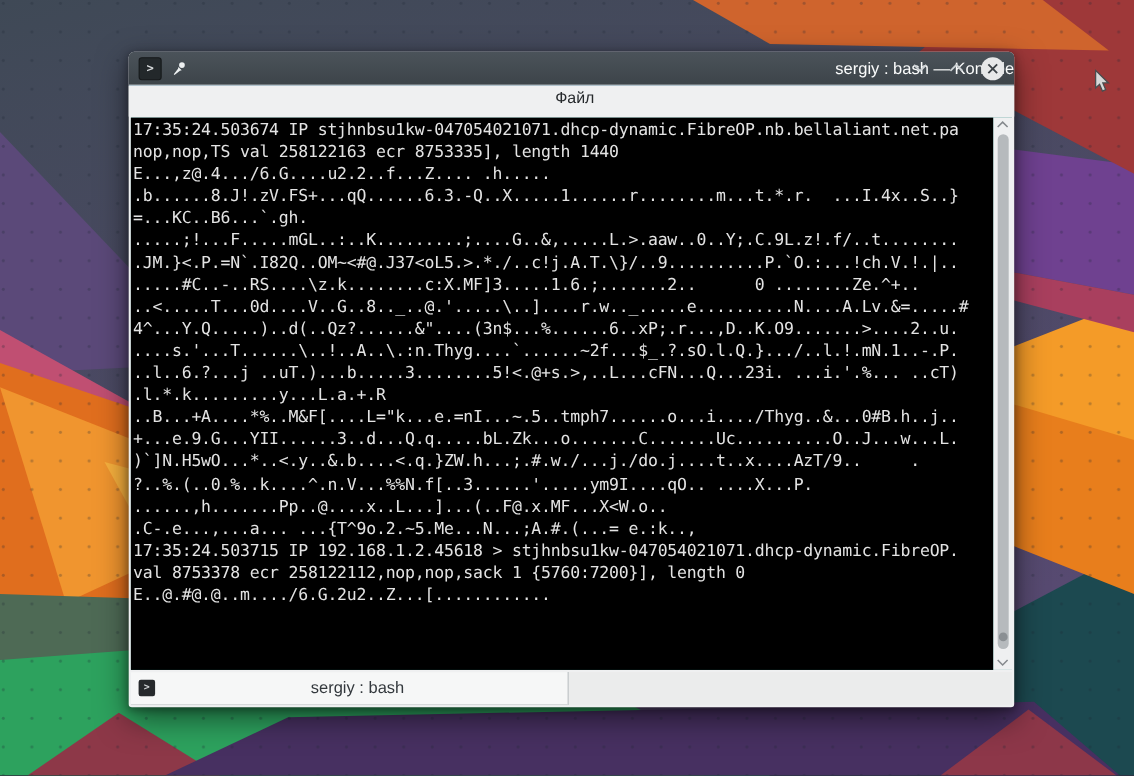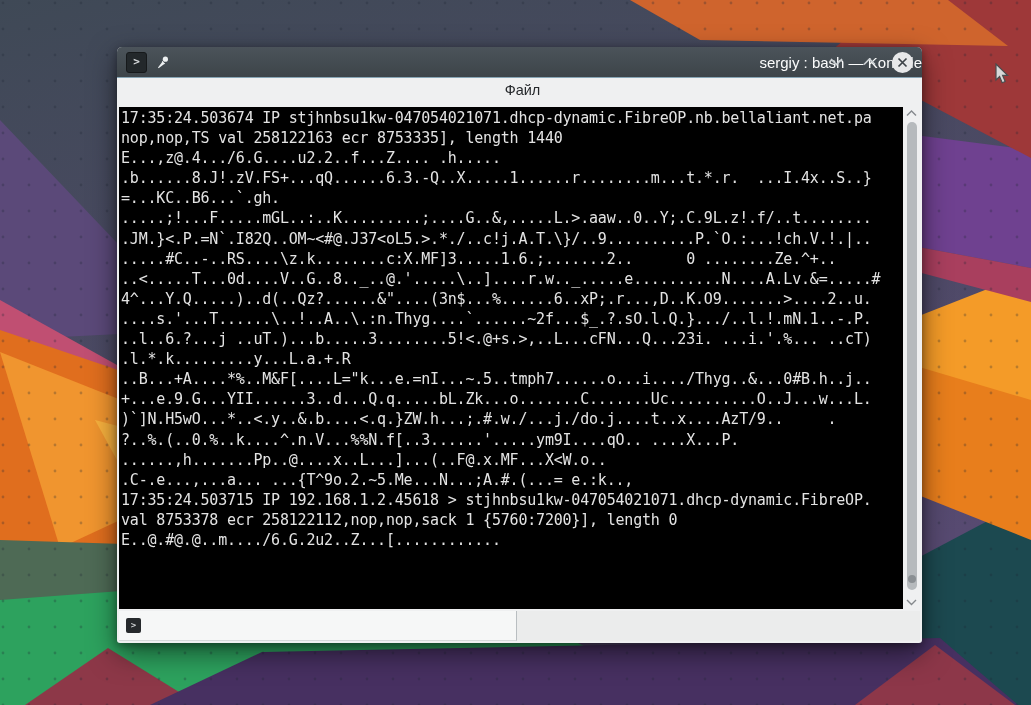--- a/index.html
+++ b/index.html
@@ -196,20 +196,21 @@
       <div class="sb-marker"></div>
       <svg style="position:absolute;bottom:3px;left:3px" width="11" height="7" viewBox="0 0 11 7">
         <polyline points="1,1 5.5,5.5 10,1" fill="none" stroke="#85898d" stroke-width="1.4"></polyline>
       </svg>
     </div>
   </div>
 
   <div class="tabbar">
     <div class="tab">
       <div class="tab-icon">&gt;</div>
+      <div class="tab-label">sergiy : bash</div>
     </div>
   </div>
 
 </div>
 
 <svg class="mouse-cursor" width="16" height="22" viewBox="0 0 16 22">
   <path d="M1,1 L1,17 L4.6,13.6 L7.2,19.8 L10.2,18.5 L7.6,12.4 L12.6,12.4 Z" fill="#d7d8d8" stroke="#4a4d4f" stroke-width="1.2"></path>
 </svg>
 
 </body></html>

